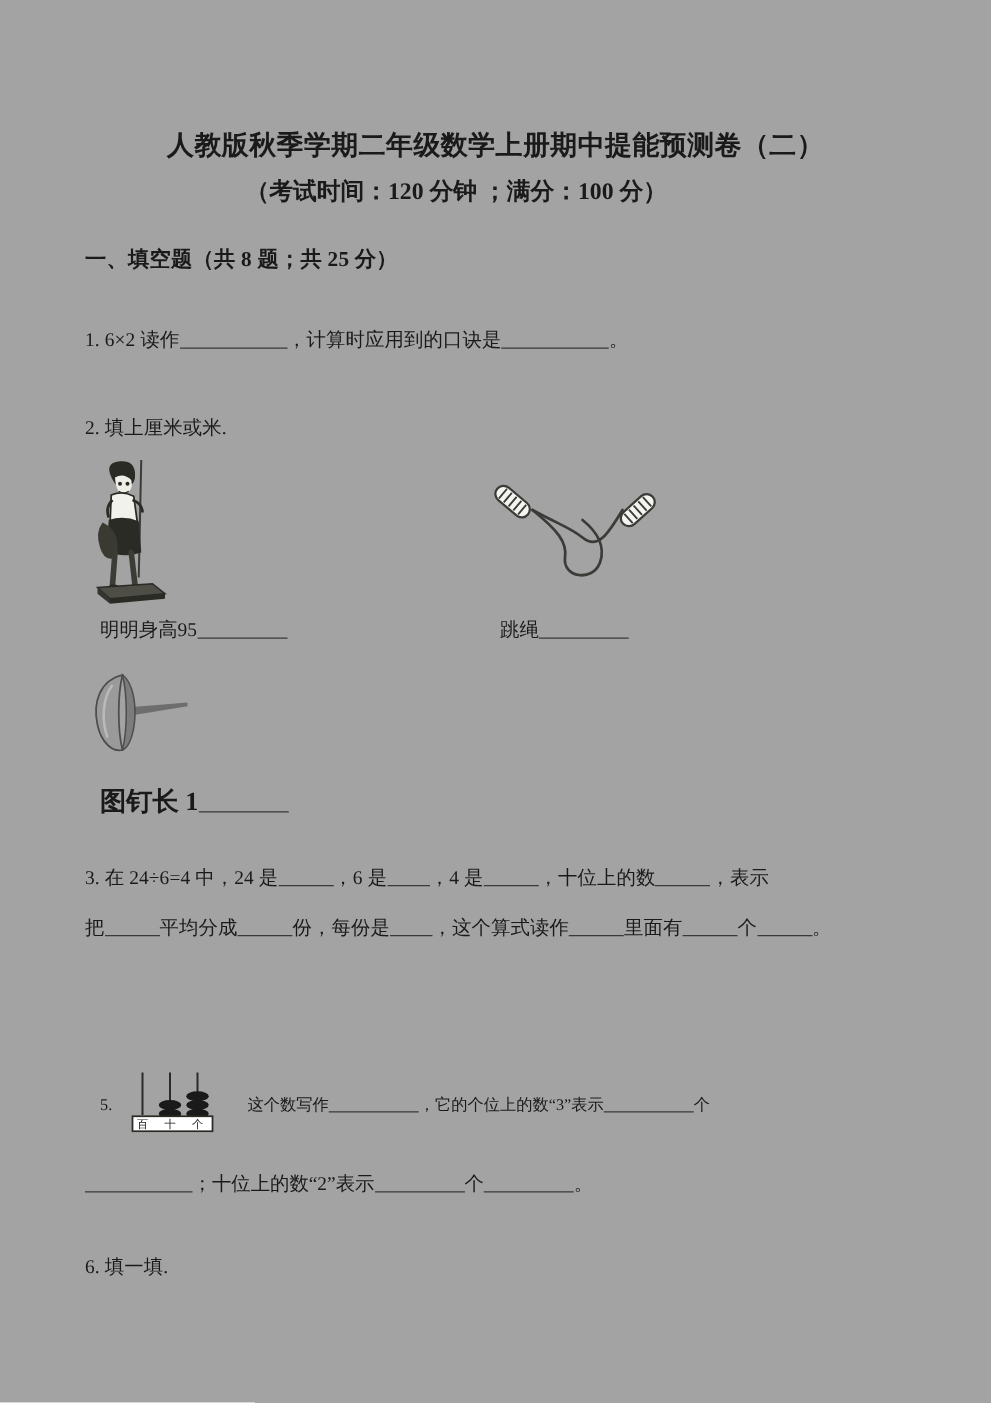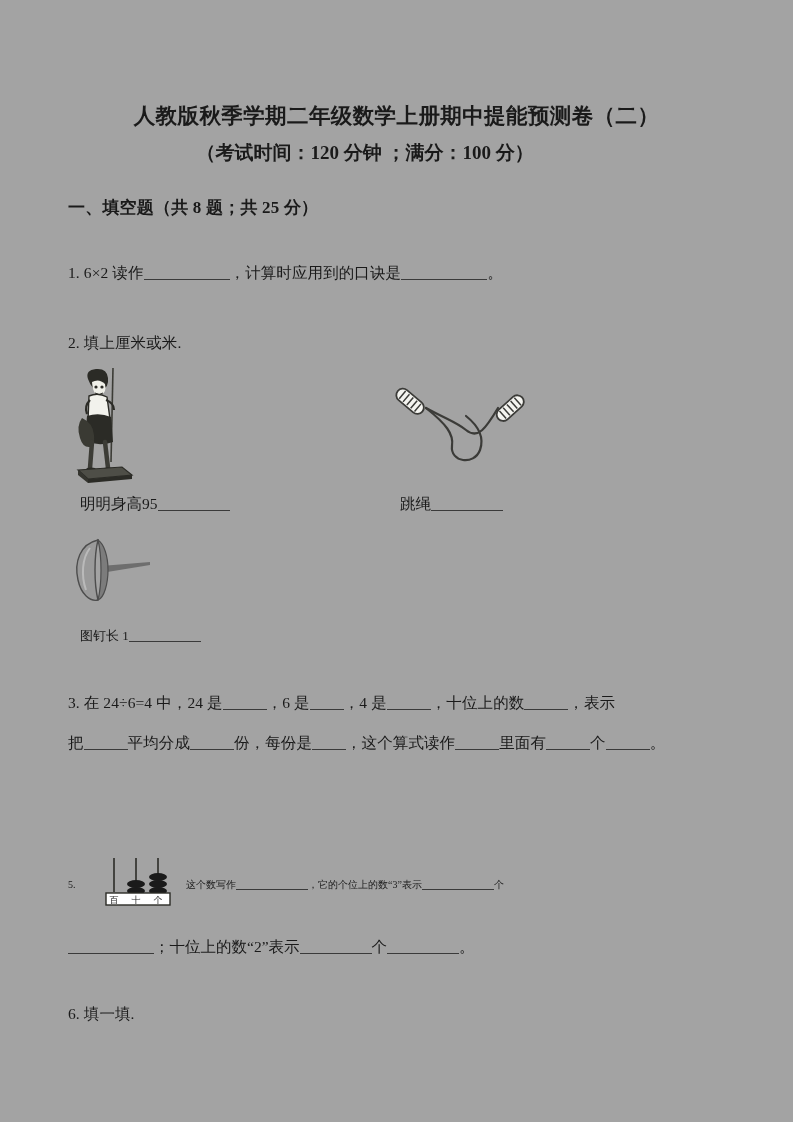--- a/index.html
+++ b/index.html
@@ -110,36 +110,37 @@
   }
   .cap-right {
     position: absolute;
     left: 400px; top: 494px;
     font-size: 15.5px;
     white-space: nowrap;
   }
   .cap-pin {
     position: absolute;
     left: 80px; top: 627px;
-    font-size: 13px;
-    white-space: nowrap;
+    font-size: 21px;
+    white-space: nowrap;
+    font-weight: bold;
   }
 
   
   #q3 { left: 68px; top: 690px; width: 680px; }
   #q3 .q-line + .q-line { margin-top: 14px; }
 
   
   #q4 { left: 68px; top: 796px; }
 
   
   #q5-l1 {
     position: absolute;
-    left: 68px; top: 875px;
-    font-size: 10px;
+    left: 80px; top: 875px;
+    font-size: 13px;
     white-space: nowrap;
   }
   #q5-l2 {
     position: absolute;
     left: 68px; top: 937px;
     font-size: 15.5px;
     white-space: nowrap;
   }
   .q5-num {
     display: inline-block;

